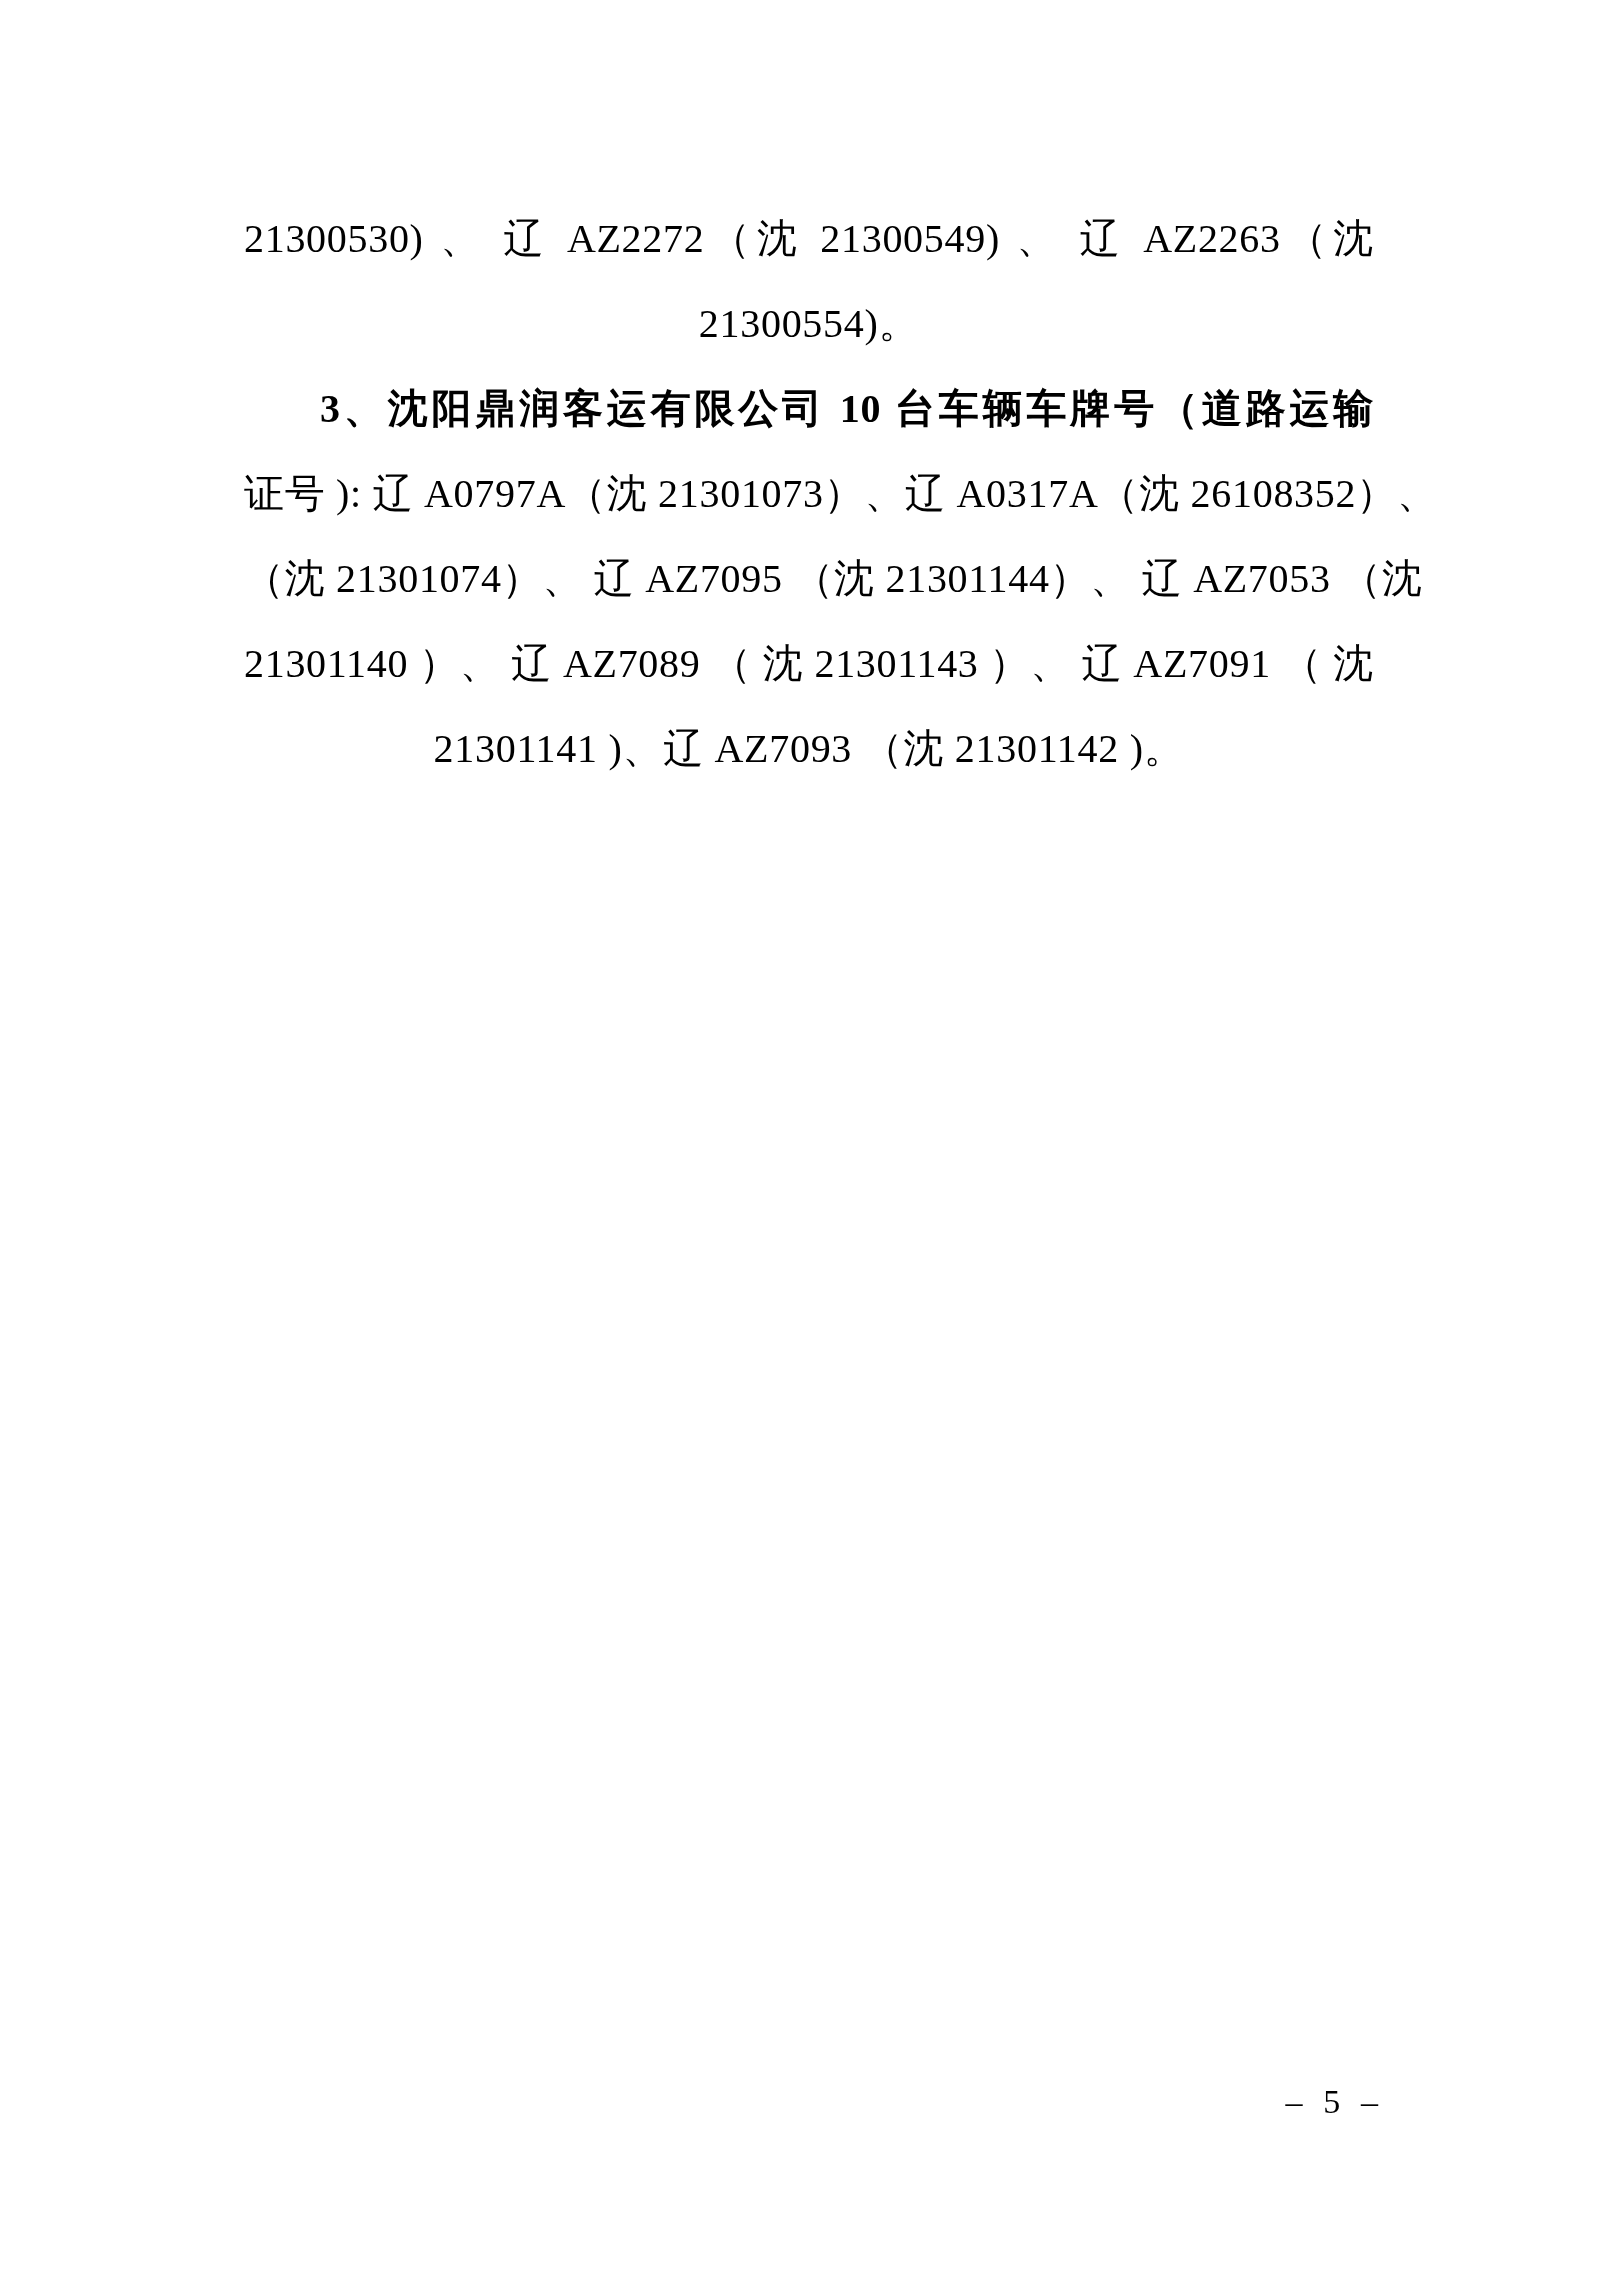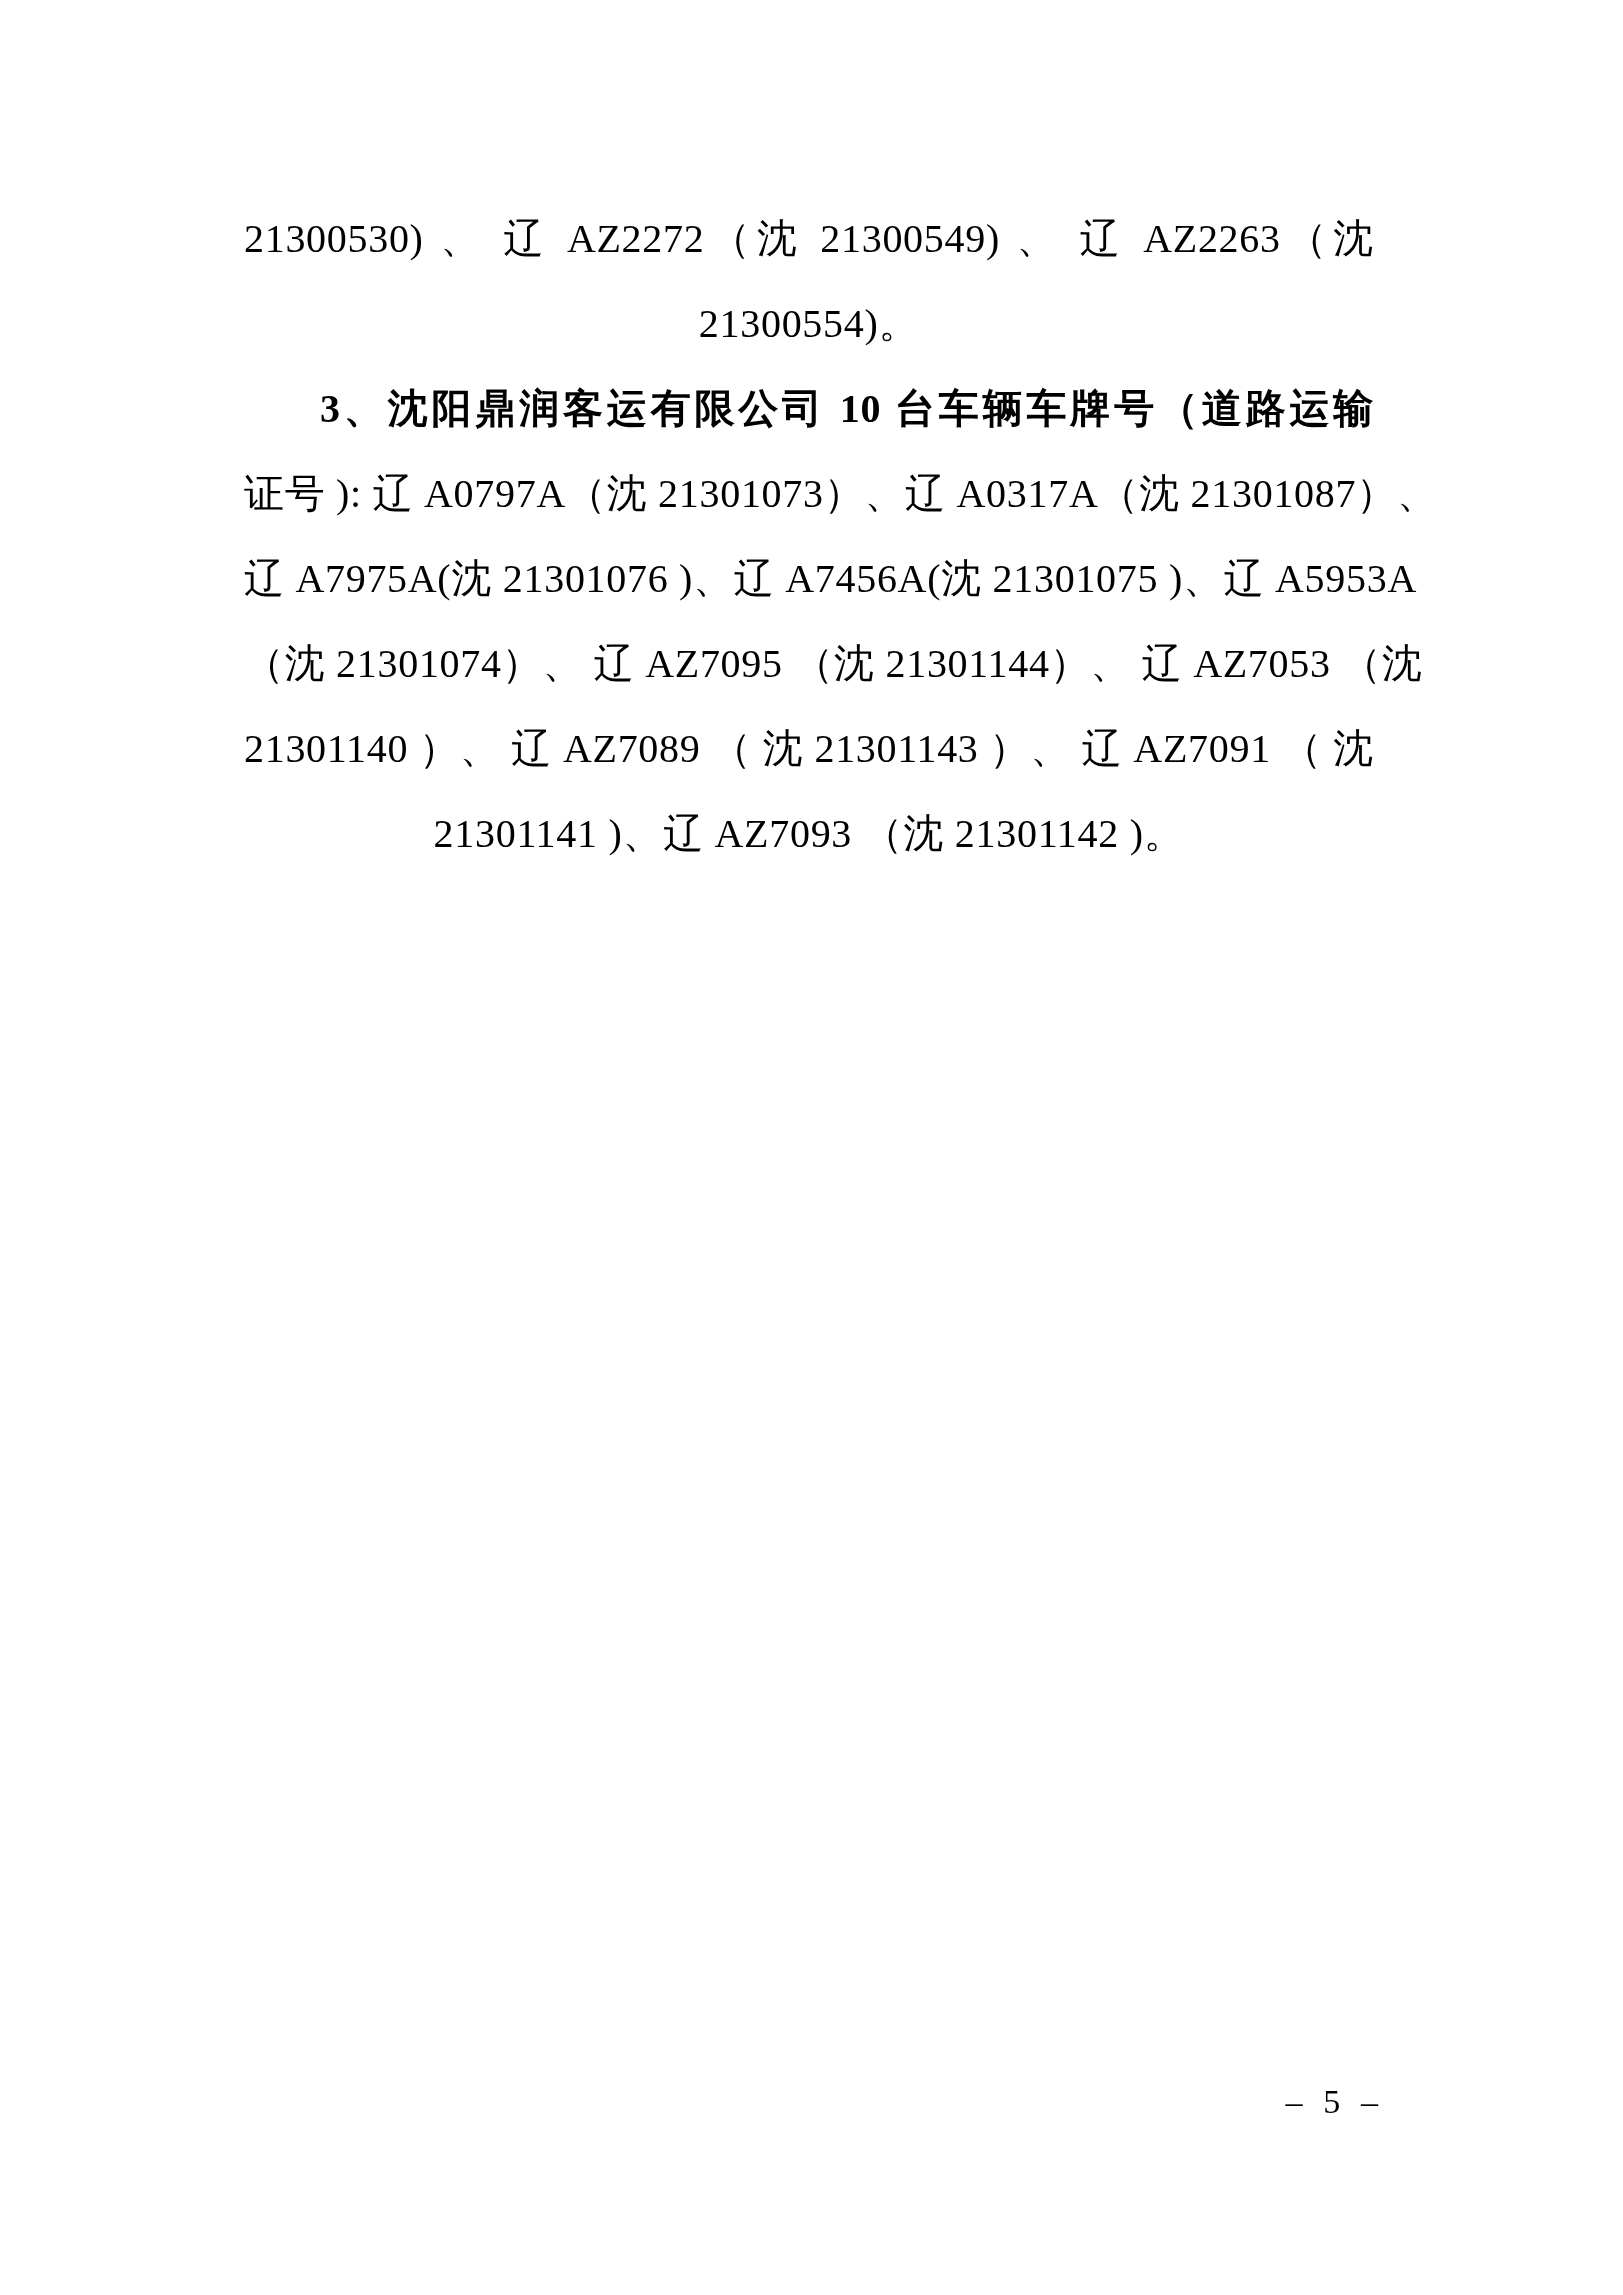--- a/index.html
+++ b/index.html
@@ -53,22 +53,21 @@
 </style>
 </head>
 <body>
 
 <div class="page">
 
   <main class="body-text">
     <p class="line just">21300530) 、 辽 AZ2272（沈 21300549) 、 辽 AZ2263（沈</p>
     <p class="line">21300554)。</p>
     <p class="line just indent">3、沈阳鼎润客运有限公司 10 台车辆车牌号（道路运输</p>
-    <p class="line just">证号 ): 辽 A0797A（沈 21301073）、辽 A0317A（沈 21301087）、</p>
-    <p class="line just">辽 A7975A(沈 21301076 )、辽 A7456A(沈 21301075 )、辽 A5953A</p>
+    <p class="line just">证号 ): 辽 A0797A（沈 21301073）、辽 A0317A（沈 26108352）、</p>
     <p class="line just">（沈 21301074）、 辽 AZ7095 （沈 21301144）、 辽 AZ7053 （沈</p>
     <p class="line just">21301140 ）、 辽 AZ7089 （ 沈 21301143 ）、 辽 AZ7091 （ 沈</p>
     <p class="line">21301141 )、辽 AZ7093 （沈 21301142 )。</p>
   </main>
 
   <footer class="page-footer">
     <span>– 5 –</span>
   </footer>
 
 </div>

